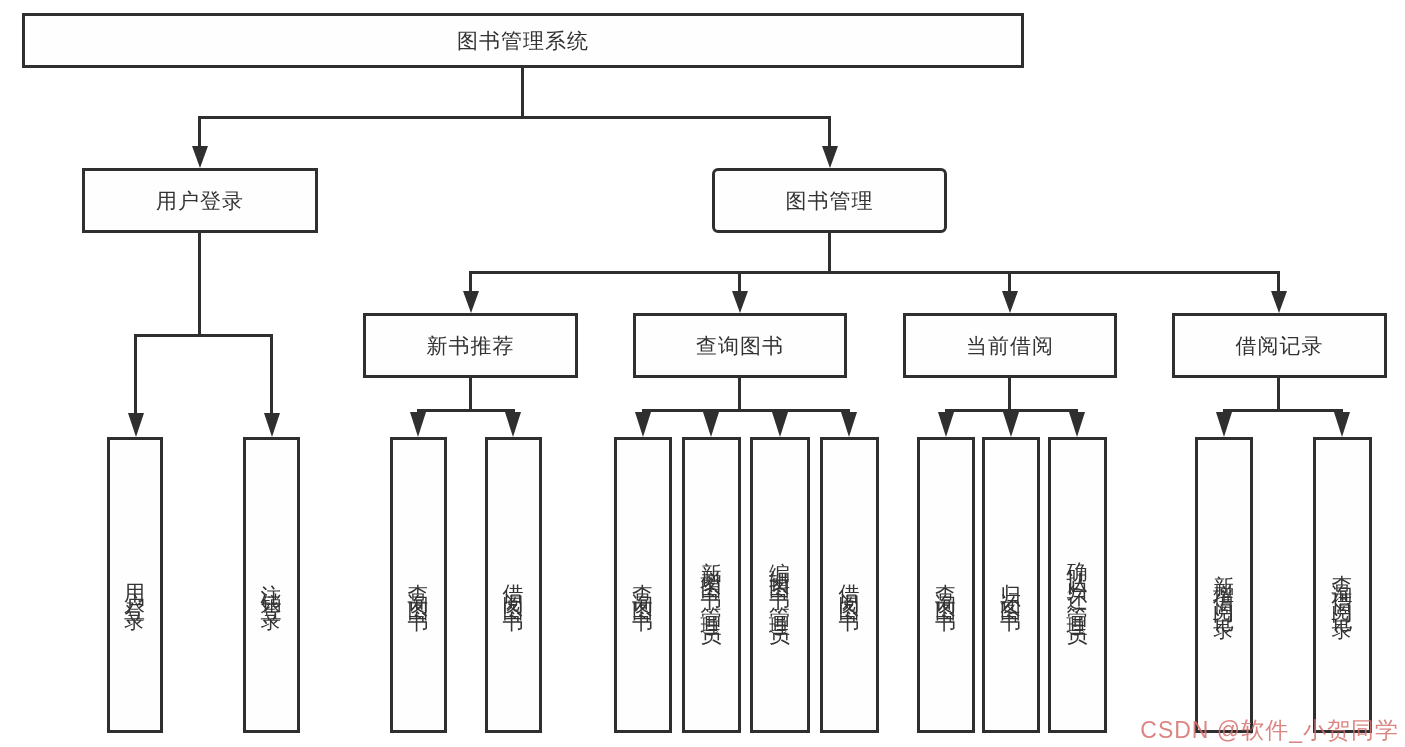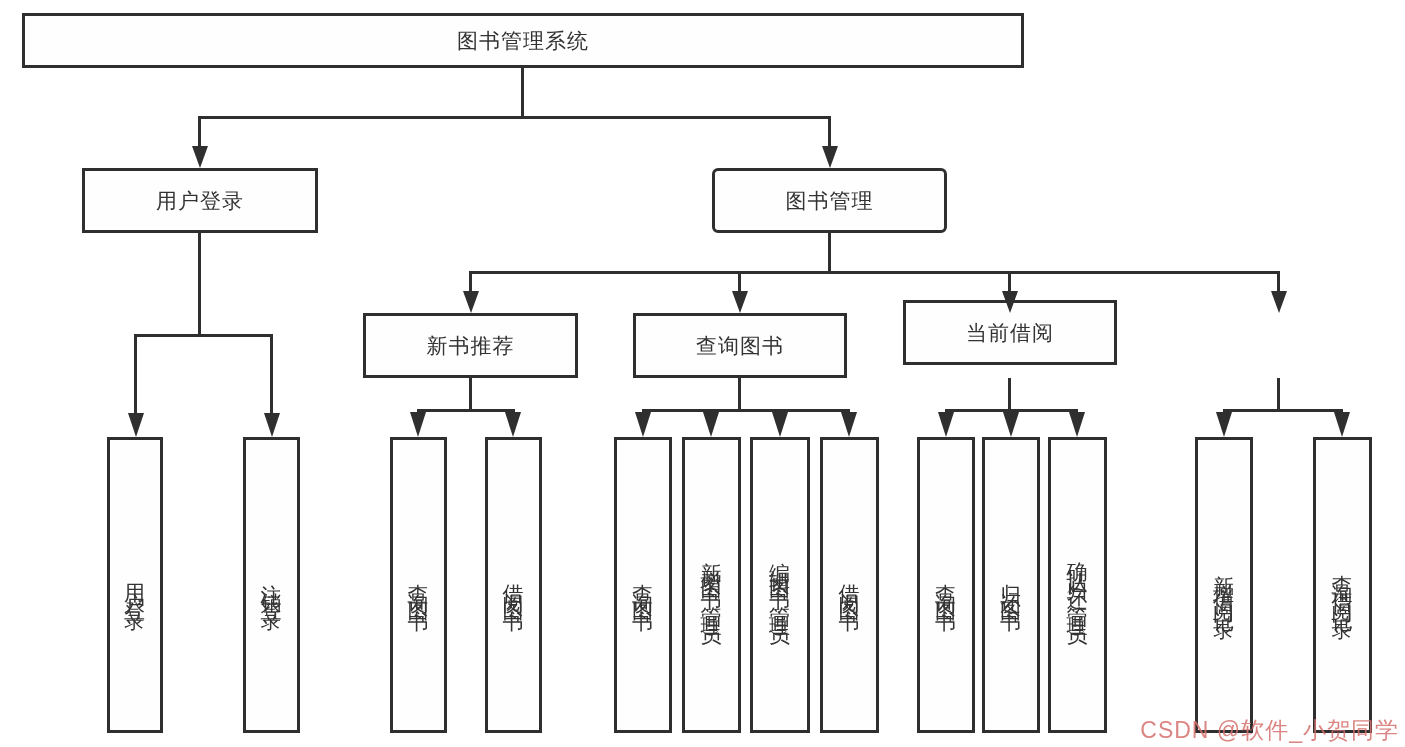--- a/index.html
+++ b/index.html
@@ -57,21 +57,22 @@
 
 <div class="canvas">
 
   <div class="box" style="left:22px;top:13px;width:1002px;height:55px;">图书管理系统</div>
 
   <div class="box" style="left:82px;top:168px;width:236px;height:65px;">用户登录</div>
   <div class="box" style="left:712px;top:168px;width:235px;height:65px;border-radius:6px;">图书管理</div>
 
   <div class="box" style="left:363px;top:313px;width:215px;height:65px;">新书推荐</div>
   <div class="box" style="left:633px;top:313px;width:214px;height:65px;">查询图书</div>
-  <div class="box" style="left:903px;top:300px;width:214px;height:65px;">当前借阅</div>
+  <div class="box" style="left:903px;top:313px;width:214px;height:65px;">当前借阅</div>
+  <div class="box" style="left:1172px;top:313px;width:215px;height:65px;">借阅记录</div>
 
   <div class="box vbox" style="left:107px;top:437px;width:56px;height:296px;">用户登录</div>
   <div class="box vbox" style="left:243px;top:437px;width:57px;height:296px;">注销登录</div>
 
   <div class="box vbox" style="left:390px;top:437px;width:57px;height:296px;">查询图书</div>
   <div class="box vbox" style="left:485px;top:437px;width:57px;height:296px;">借阅图书</div>
 
   <div class="box vbox" style="left:614px;top:437px;width:58px;height:296px;">查询图书</div>
   <div class="box vbox" style="left:682px;top:437px;width:59px;height:296px;">新增图书（管理员）</div>
   <div class="box vbox" style="left:750px;top:437px;width:60px;height:296px;">编辑图书（管理员）</div>

